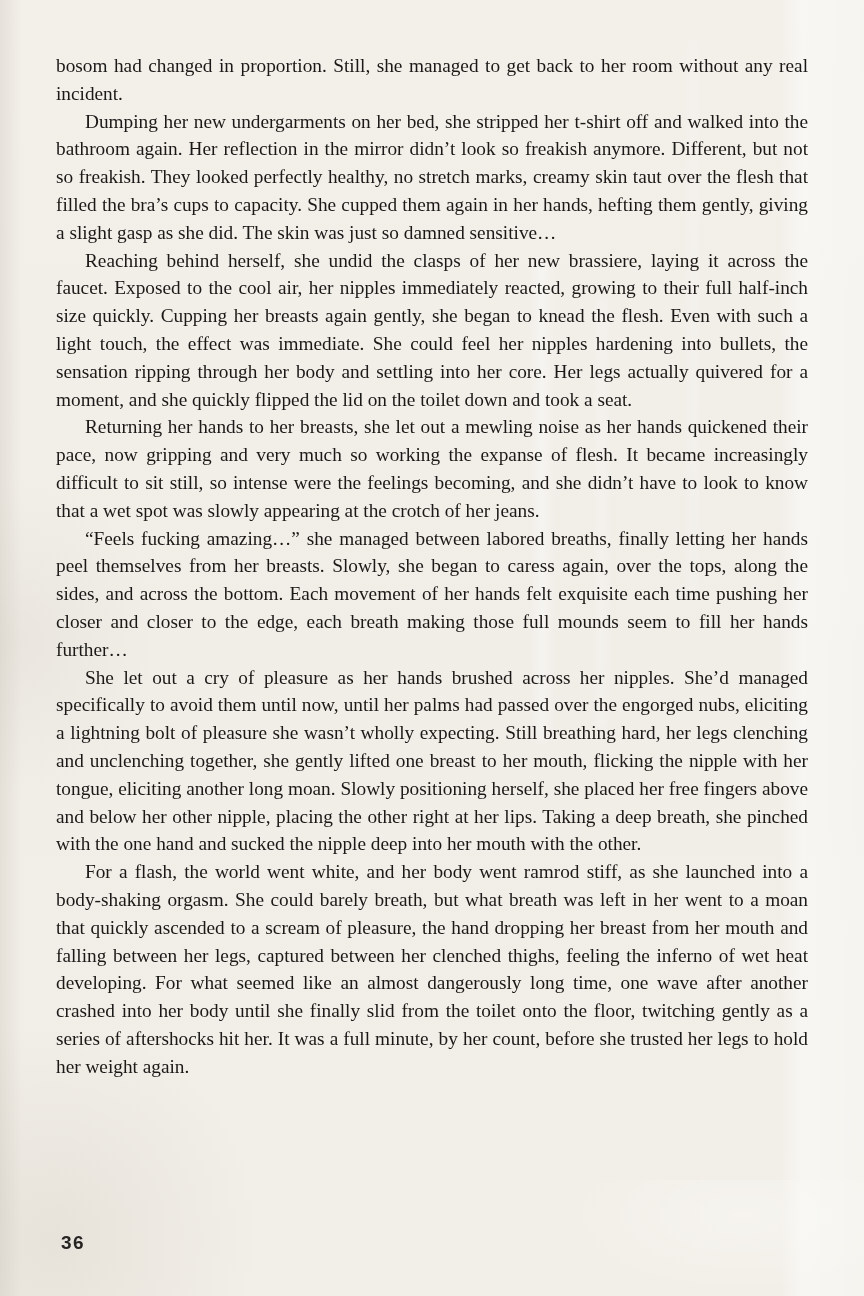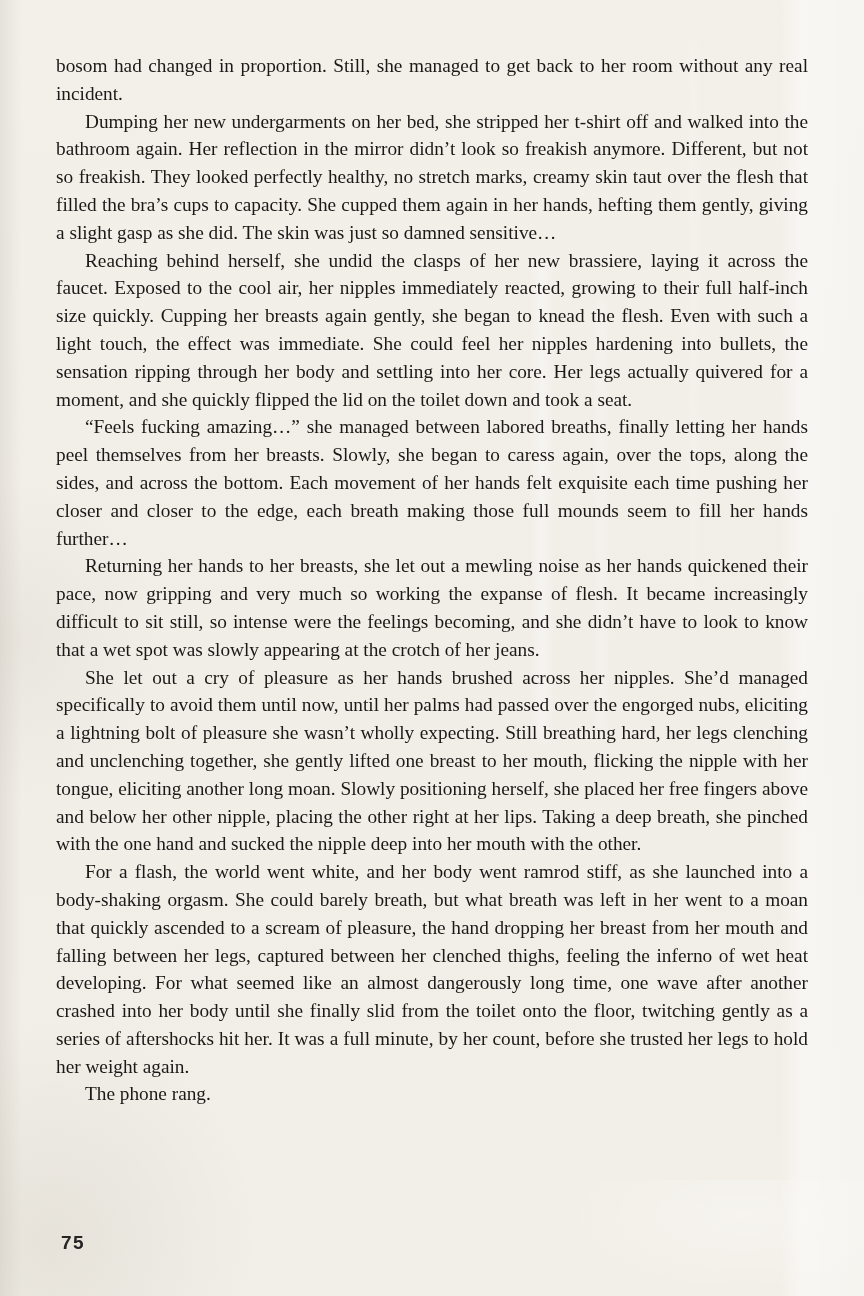--- a/index.html
+++ b/index.html
@@ -94,22 +94,21 @@
   <div class="texture streak-b"></div>
   <div class="texture streak-c"></div>
   <div class="texture smudge-mid-left"></div>
   <div class="texture smudge-bottom-left"></div>
   <div class="texture smudge-bottom-right"></div>
 
   <main class="text-block">
     <p class="no-indent">bosom had changed in proportion.  Still, she managed to get back to her room without any real incident.</p>
     <p>Dumping her new undergarments on her bed, she stripped her t-shirt off and walked into the bathroom again.  Her reflection in the mirror didn’t look so freakish anymore.  Different, but not so freakish.  They looked perfectly healthy, no stretch marks, creamy skin taut over the flesh that filled the bra’s cups to capacity.  She cupped them again in her hands, hefting them gently, giving a slight gasp as she did.  The skin was just so damned sensitive…</p>
     <p>Reaching behind herself, she undid the clasps of her new brassiere, laying it across the faucet.  Exposed to the cool air, her nipples immediately reacted, growing to their full half-inch size quickly.  Cupping her breasts again gently, she began to knead the flesh.  Even with such a light touch, the effect was immediate.  She could feel her nipples hardening into bullets, the sensation ripping through her body and settling into her core.  Her legs actually quivered for a moment, and she quickly flipped the lid on the toilet down and took a seat.</p>
+    <p>Returning her hands to her breasts, she let out a mewling noise as her hands quickened their pace, now gripping and very much so working the expanse of flesh.  It became increasingly difficult to sit still, so intense were the feelings becoming, and she didn’t have to look to know that a wet spot was slowly appearing at the crotch of her jeans.</p>
     <p>“Feels fucking amazing…” she managed between labored breaths, finally letting her hands peel themselves from her breasts.  Slowly, she began to caress again, over the tops, along the sides, and across the bottom.  Each movement of her hands felt exquisite each time pushing her closer and closer to the edge, each breath making those full mounds seem to fill her hands further…</p>
-    <p>Returning her hands to her breasts, she let out a mewling noise as her hands quickened their pace, now gripping and very much so working the expanse of flesh.  It became increasingly difficult to sit still, so intense were the feelings becoming, and she didn’t have to look to know that a wet spot was slowly appearing at the crotch of her jeans.</p>
     <p>She let out a cry of pleasure as her hands brushed across her nipples.  She’d managed specifically to avoid them until now, until her palms had passed over the engorged nubs, eliciting a lightning bolt of pleasure she wasn’t wholly expecting.  Still breathing hard, her legs clenching and unclenching together, she gently lifted one breast to her mouth, flicking the nipple with her tongue, eliciting another long moan.  Slowly positioning herself, she placed her free fingers above and below her other nipple, placing the other right at her lips.  Taking a deep breath, she pinched with the one hand and sucked the nipple deep into her mouth with the other.</p>
     <p>For a flash, the world went white, and her body went ramrod stiff, as she launched into a body-shaking orgasm.  She could barely breath, but what breath was left in her went to a moan that quickly ascended to a scream of pleasure, the hand dropping her breast from her mouth and falling between her legs, captured between her clenched thighs, feeling the inferno of wet heat developing.  For what seemed like an almost dangerously long time, one wave after another crashed into her body until she finally slid from the toilet onto the floor, twitching gently as a series of aftershocks hit her.  It was a full minute, by her count, before she trusted her legs to hold her weight again.</p>
-    <p>The phone rang.</p>
   </main>
 
-  <div class="page-number">75</div>
+  <div class="page-number">36</div>
 
 </div>
 
 </body></html>

